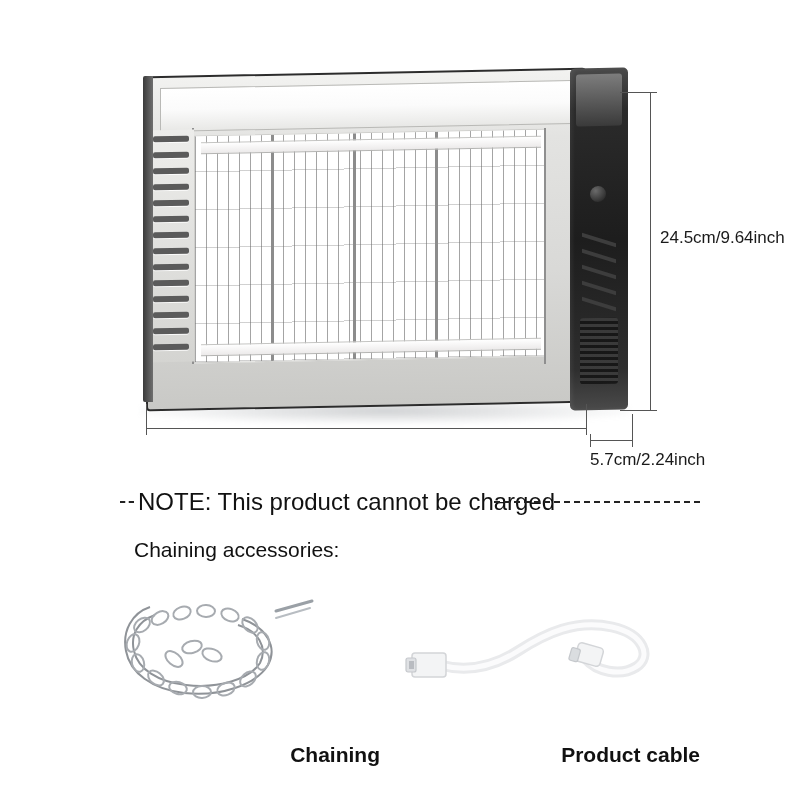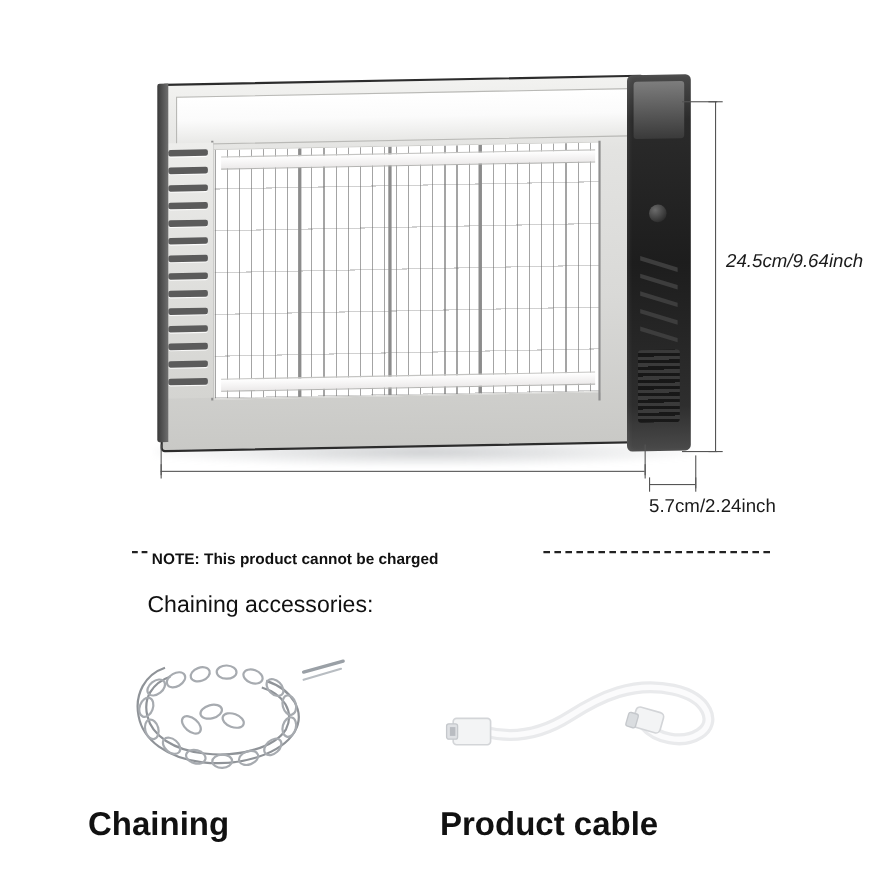--- a/index.html
+++ b/index.html
@@ -234,25 +234,24 @@
     position: absolute;
     left: 0;
     top: 13px;
     width: 14px;
     border-top: 2px dashed #222;
   }
   .note-text {
     position: absolute;
     left: 18px;
     top: 0;
-    font-size: 14px;
-    font-weight: bold;
+    font-size: 24px;
+    font-weight: normal;
     color: #111;
     white-space: nowrap;
-    margin-top: 12px;
   }
   .note-dash-right {
     position: absolute;
     left: 374px;
     top: 13px;
     width: 206px;
     border-top: 2px dashed #222;
   }
 
   
@@ -274,22 +273,22 @@
     position: absolute;
     top: 0;
     width: 300px;
     height: 200px;
   }
   .acc-caption {
     position: absolute;
     bottom: 18px;
     left: 0;
     width: 100%;
-    text-align: left;
-    font-size: 30px;
+    text-align: right;
+    font-size: 21px;
     font-weight: bold;
     color: #111;
   }
   .acc-art {
     position: absolute;
     left: 0;
     top: 0;
     width: 300px;
     height: 130px;
   }
@@ -346,21 +345,21 @@
       <div class="chev" style="top:234px"></div>
       <div class="grill"></div>
     </div>
   </div>
 
   <div class="dim-line dim-v" style="left:650px; top:92px; height:318px;"></div>
   <div class="tick" style="left:644px; top:92px; width:13px; height:1px;"></div>
   <div class="tick" style="left:644px; top:410px; width:13px; height:1px;"></div>
   <div class="dim-line dim-h" style="left:620px; top:92px; width:32px;"></div>
   <div class="dim-line dim-h" style="left:620px; top:410px; width:32px;"></div>
-  <div class="dim-label" style="left:660px; top:228px;font-style:italic;">24.5cm/9.64inch</div>
+  <div class="dim-label" style="left:660px; top:228px;">24.5cm/9.64inch</div>
 
   <div class="dim-line dim-h" style="left:146px; top:428px; width:440px;"></div>
   <div class="tick" style="left:146px; top:422px; width:1px; height:13px;"></div>
   <div class="tick" style="left:586px; top:422px; width:1px; height:13px;"></div>
   <div class="dim-line dim-v" style="left:146px; top:404px; height:28px;"></div>
   <div class="dim-line dim-v" style="left:586px; top:404px; height:28px;"></div>
 
   <div class="dim-line dim-h" style="left:590px; top:440px; width:42px;"></div>
   <div class="tick" style="left:590px; top:434px; width:1px; height:13px;"></div>
   <div class="tick" style="left:632px; top:434px; width:1px; height:13px;"></div>

